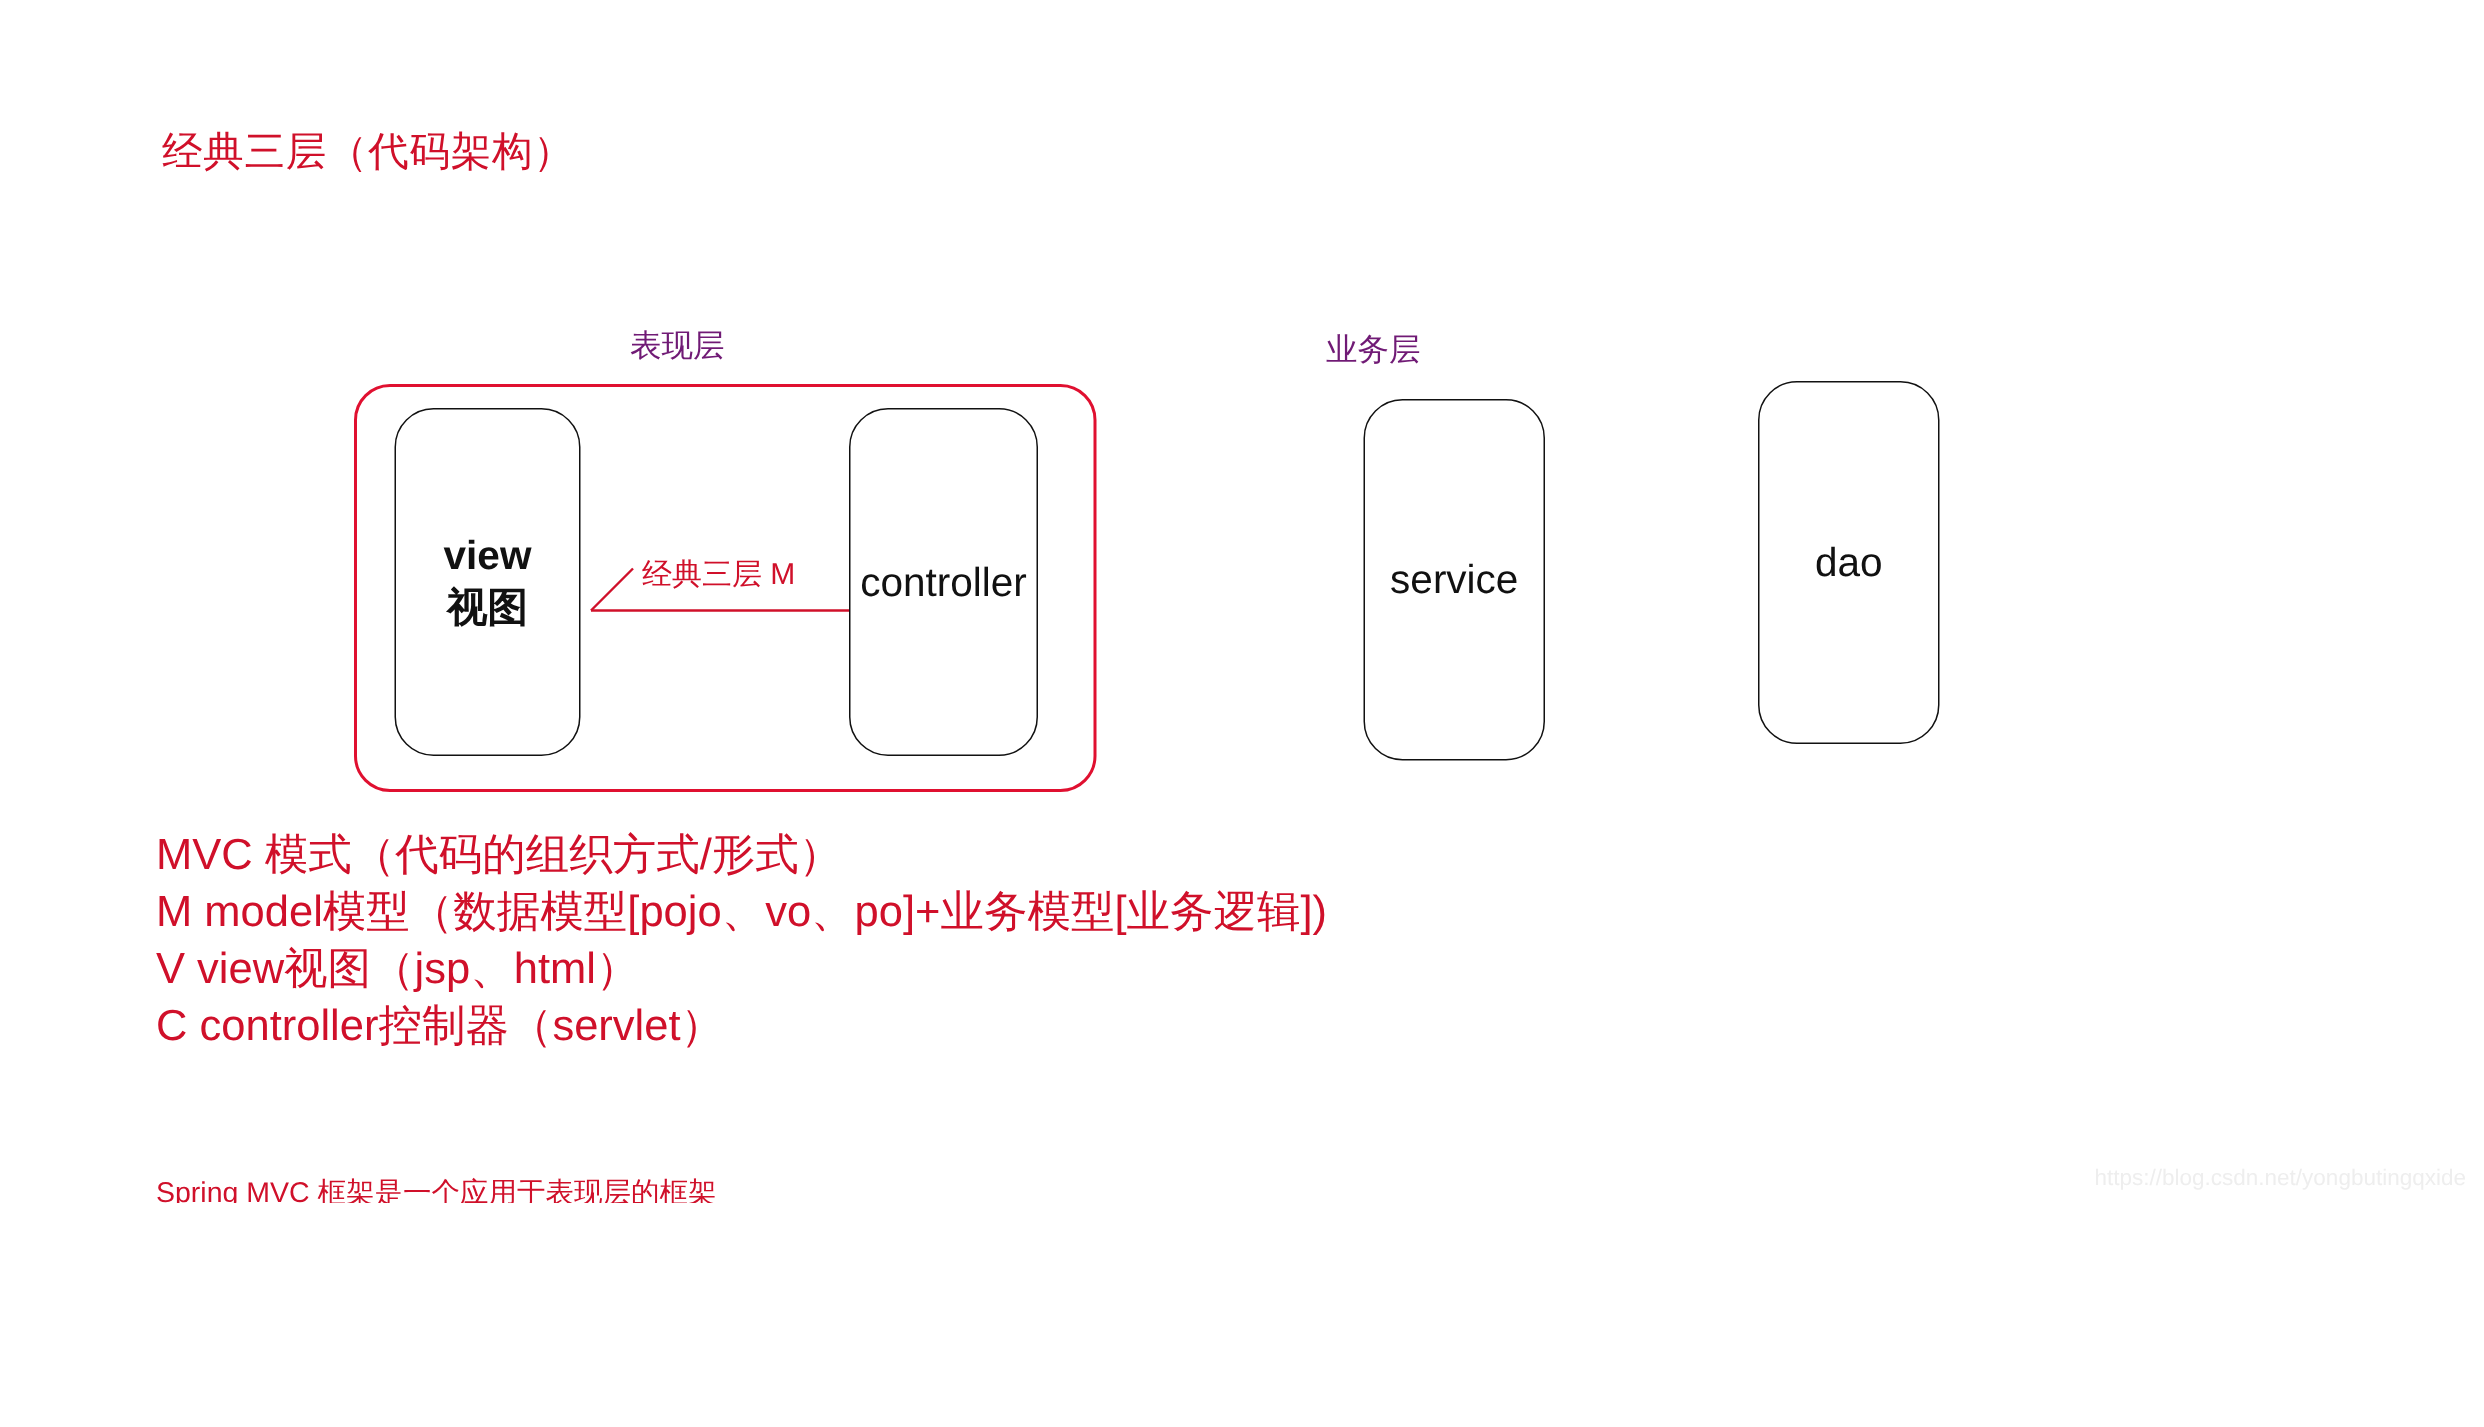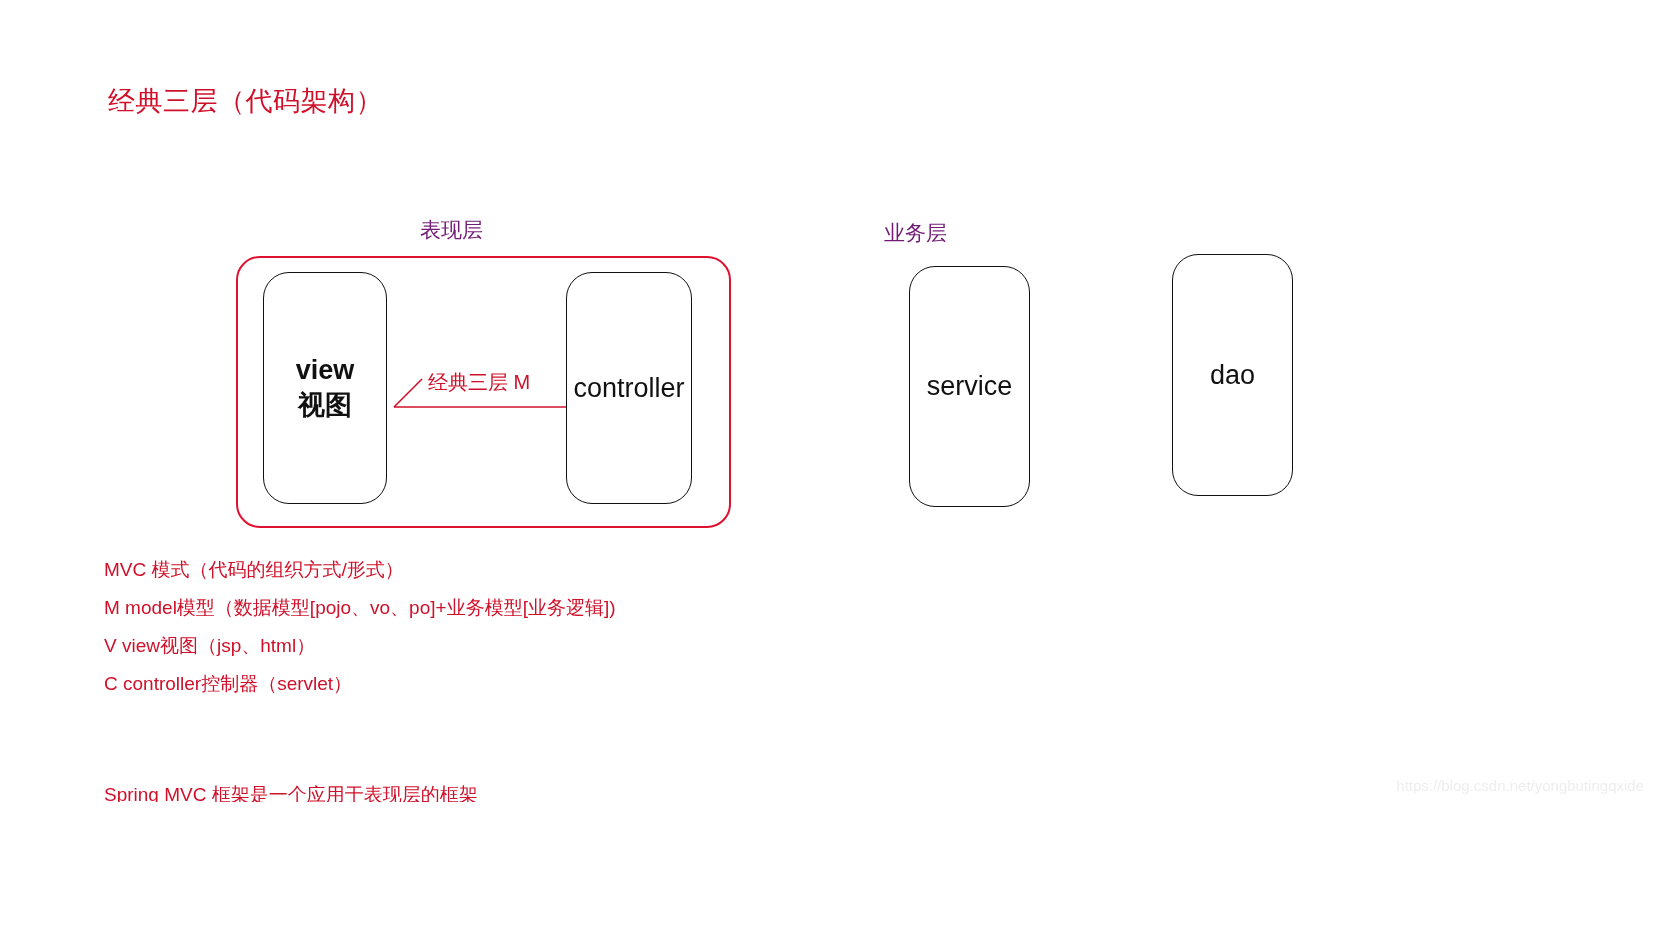--- a/index.html
+++ b/index.html
@@ -101,21 +101,21 @@
   }
 
   
   .mvc-block {
     position: absolute;
     left: 104px;
     top: 551px;
     color: #d0102a;
   }
   .mvc-line {
-    font-size: 19px;
+    font-size: 29px;
     line-height: 38px;
     white-space: nowrap;
   }
 
   
   .footer-note {
     position: absolute;
     left: 104px;
     top: 782px;
     font-size: 19px;

